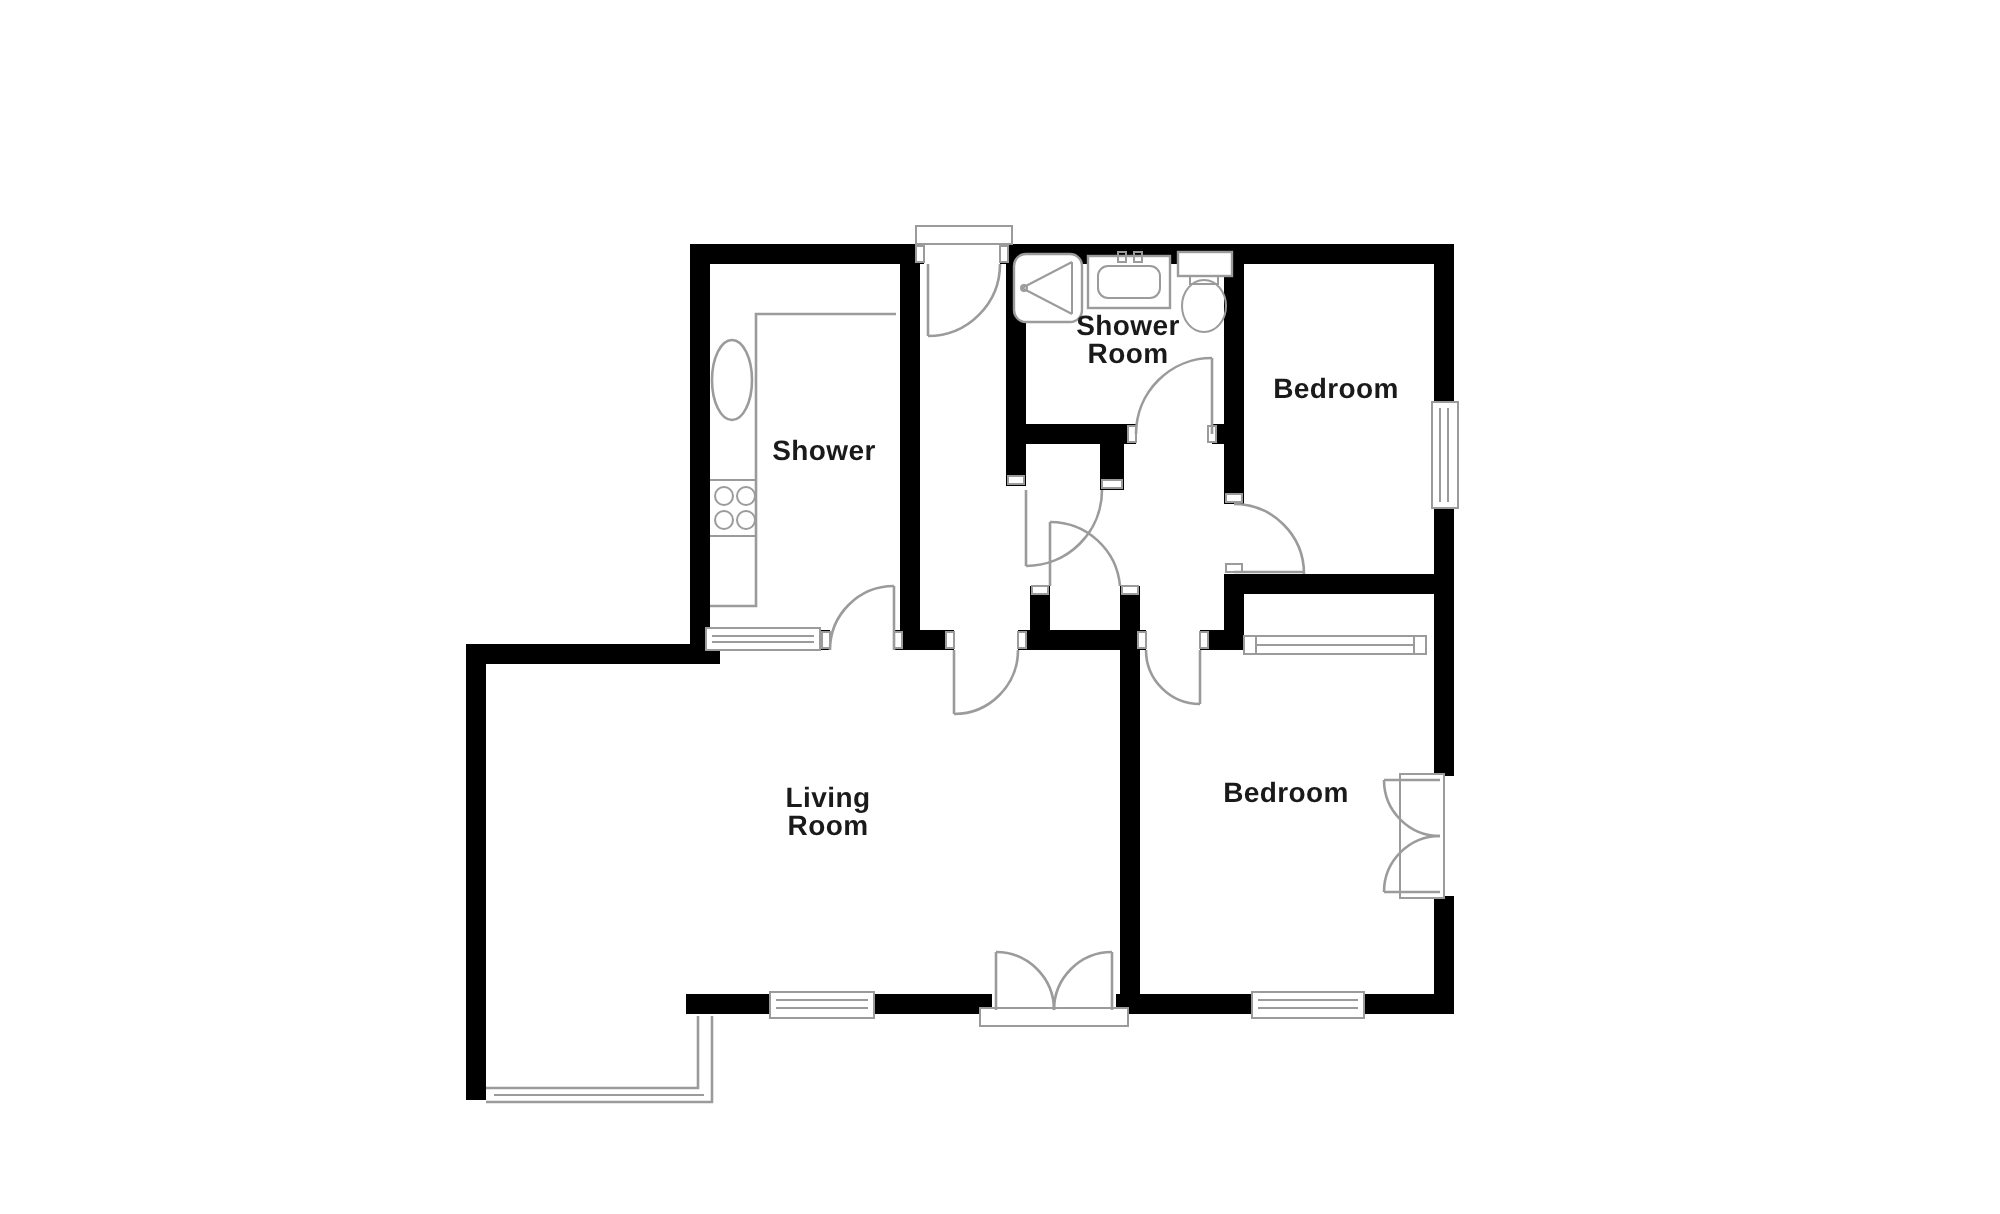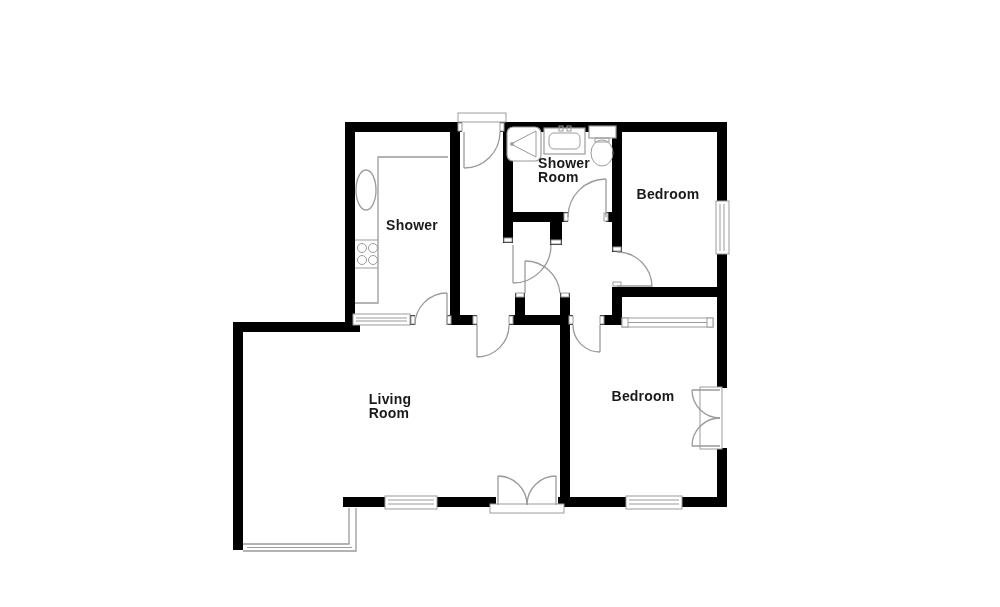--- a/index.html
+++ b/index.html
@@ -13,21 +13,21 @@
   #plan-svg{position:absolute;left:0;top:0;}
   .wall{fill:var(--wall);stroke:none;}
   .ln{stroke:var(--line);stroke-width:1.3;fill:none;}
   .lnthin{stroke:var(--line);stroke-width:1;fill:none;}
   .winframe{fill:#ffffff;stroke:var(--line);stroke-width:1;}
   .jamb{fill:#ffffff;stroke:var(--line);stroke-width:1;}
   .fixwhite{fill:#ffffff;stroke:var(--line);stroke-width:1.2;}
   .room-label{
     position:absolute;transform:translate(-50%,-50%);
     font-size:14px;font-weight:bold;color:var(--text);
-    white-space:pre-line;text-align:left;line-height:1.02;
+    white-space:pre-line;text-align:center;line-height:1.02;
     letter-spacing:.2px;
   }
 </style>
 </head>
 <body>
 
 <div id="stage">
 
   <svg id="plan-svg" width="1000" height="607" viewBox="0 0 1000 607">
 
@@ -197,16 +197,16 @@
       <rect class="fixwhite" x="589" y="126" width="27" height="12"></rect>
       <rect class="lnthin" x="595" y="138" width="14" height="4"></rect>
       <ellipse class="lnthin" cx="602" cy="153" rx="11" ry="13"></ellipse>
     </g>
   </svg>
 
   <div class="room-label" style="left:412px;top:225px">Shower</div>
   <div class="room-label" style="left:564px;top:170px">Shower
 Room</div>
   <div class="room-label" style="left:668px;top:194px">Bedroom</div>
-  <div class="room-label" style="left:390px;top:406px">Living
+  <div class="room-label" style="left:414px;top:406px">Living
 Room</div>
   <div class="room-label" style="left:643px;top:396px">Bedroom</div>
 </div>
 
 </body></html>

